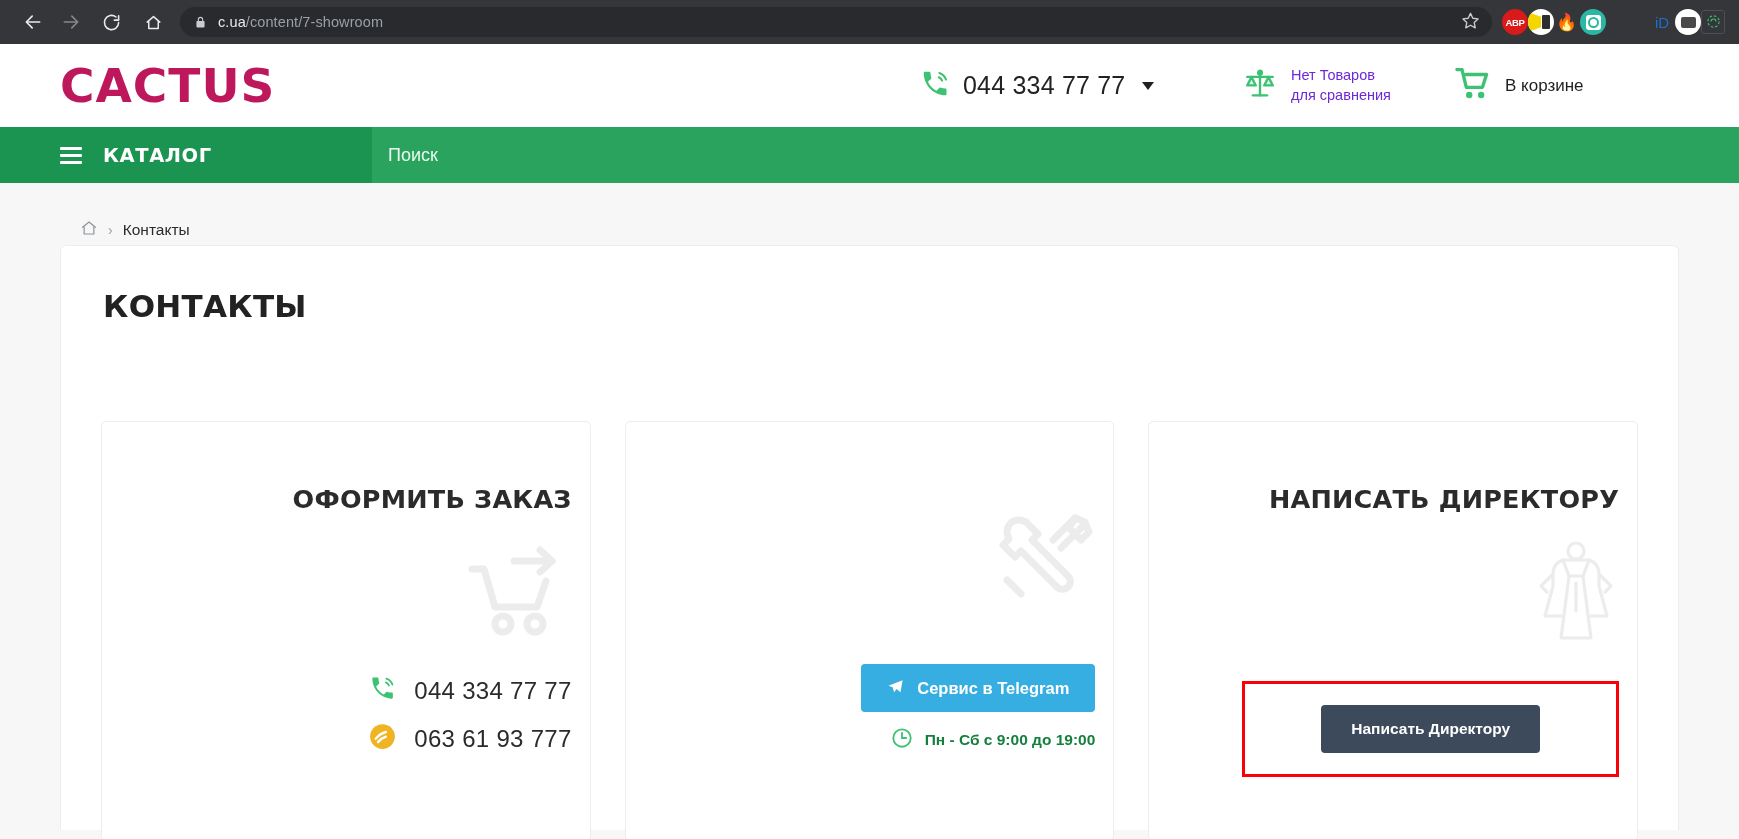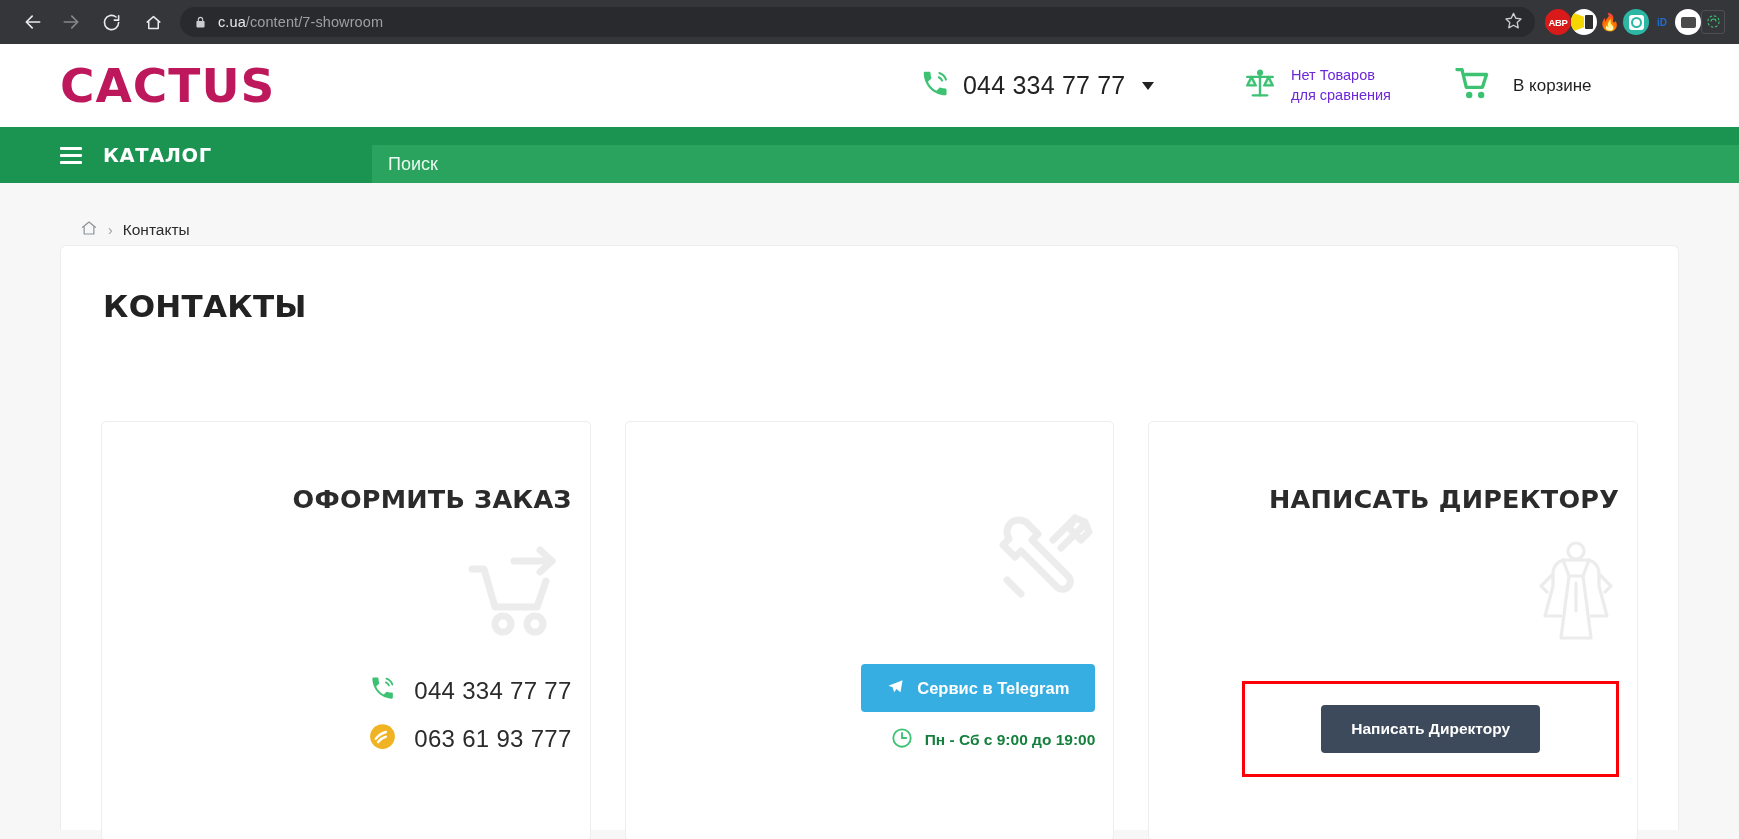--- a/index.html
+++ b/index.html
@@ -79,22 +79,22 @@
   .ext-lastpass::after {
     content:''; position:absolute; right:4px; top:6px; width:8px; height:14px;
     background:#2d2d2d; border-radius:1px;
   }
   .ext-fire { background: transparent; font-size: 17px; }
   .ext-teal { background: #2bb7a3; }
   .ext-teal .inner { width: 15px; height: 15px; border-radius: 3px; background: #fff;
                      display:flex; align-items:center; justify-content:center;}
   .ext-teal .inner::after { content:''; width:7px; height:7px; border-radius:50%;
                             border:2px solid #2bb7a3;}
-  .ext-id { background: transparent; color: #1c6fd0; font-weight: 700; font-size: 10px;
-            font-family: "Liberation Sans", sans-serif; }
+  .ext-id { background: transparent; color: #1c6fd0; font-weight: 400; font-size: 15px;
+            font-family: "Liberation Sans", sans-serif; margin-left: 43px; }
   .ext-card { background: #fff; }
   .ext-card .inner { width: 15px; height: 11px; border: 2px solid #4a4a4a; border-radius: 2px;
                      background:#4a4a4a; }
   .ext-last { width: 24px; height: 24px; border: 1px solid #4d4f52; border-radius: 3px;
               background: #35363a; }
 
   
   .site-header {
     height: 83px;
     background: #ffffff;
@@ -134,21 +134,21 @@
     position: absolute;
     left: 1243px;
     display: flex; align-items: center; gap: 14px;
   }
   .hdr-compare .lbl {
     font-size: 14.5px; color: #6d28d9; line-height: 1.35; width: 112px;
   }
   .hdr-cart {
     position: absolute;
     left: 1455px;
-    display: flex; align-items: center; gap: 22px;
+    display: flex; align-items: center; gap: 14px;
   }
   .hdr-cart .lbl { font-size: 17px; color: #1f1f1f; white-space: nowrap; }
 
   
   .greenbar {
     height: 56px;
     background: #1a9450;
     display: flex;
     align-items: stretch;
   }
@@ -161,21 +161,21 @@
   }
   .burger { display: flex; flex-direction: column; gap: 4px; }
   .burger span { display: block; width: 22px; height: 3px; background: #fff; border-radius: 1px; }
   .catalog-txt {
     color: #fff; font-weight: 700; font-size: 19.5px; letter-spacing: .6px;
     font-family: "DejaVu Sans", sans-serif;
   }
   .search-wrap { flex: 1 1 auto; display: flex; align-items: flex-end; }
   .search-field {
     flex: 1 1 auto;
-    height: 38px;
+    height: 56px;
     background: #2aa35f;
     display: flex; align-items: center;
     padding-left: 16px;
   }
   .search-ph { color: #eafaf0; font-size: 18px; }
 
   
   .page { background: #f7f7f8; height: 656px; }
   .breadcrumb {
     display: flex; align-items: center; gap: 10px;

